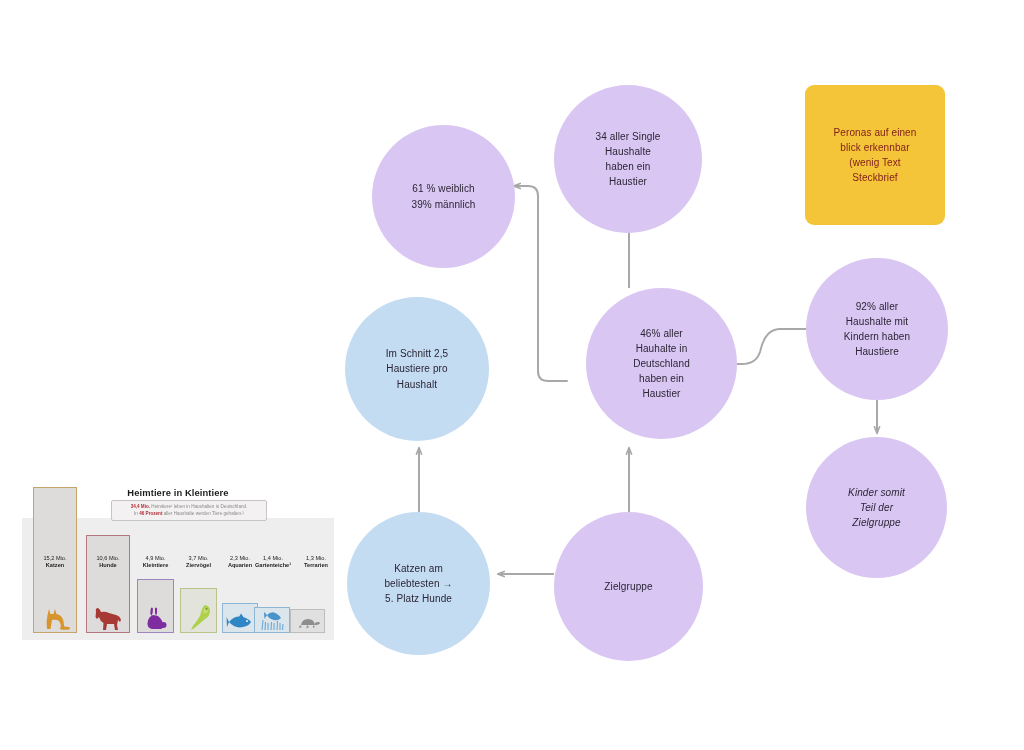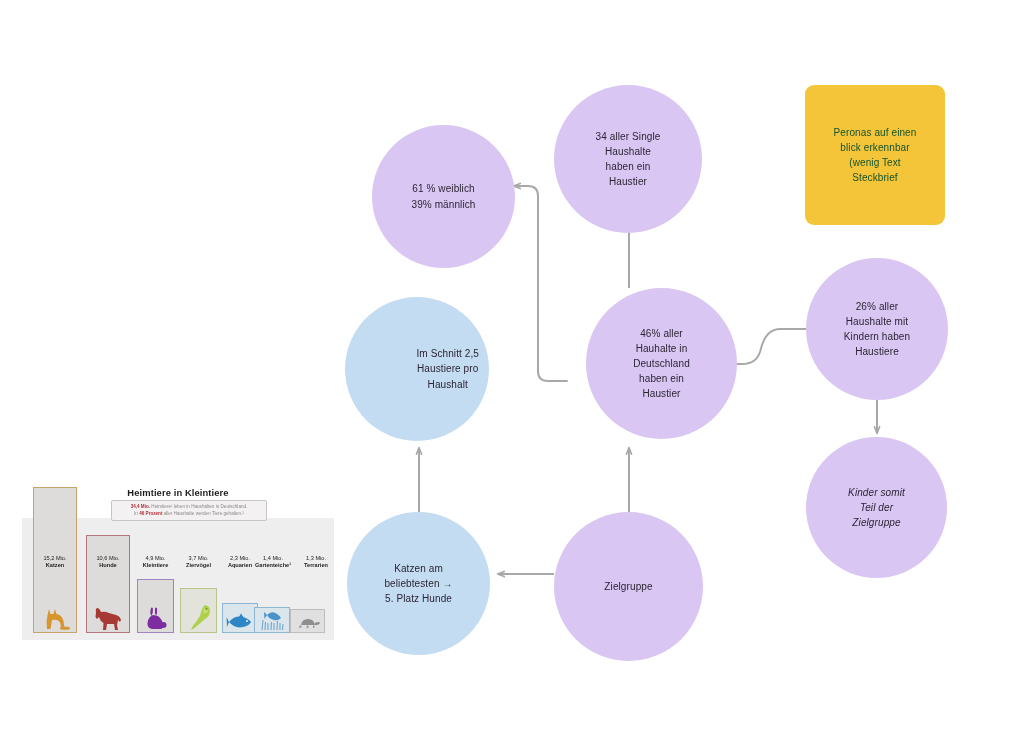--- a/index.html
+++ b/index.html
@@ -52,21 +52,21 @@
     white-space: pre-line;
     padding: 0 10px;
   }
   .circle { border-radius: 50%; }
   .purple { background: #d9c6f2; }
   .blue   { background: #c3dcf2; }
   .card {
     background: #f4c538;
     border-radius: 9px;
   }
-  .card .node-text { color: #14532d; }
+  .card .node-text { color: #7f1d1d; }
 
   
   #infographic {
     position: absolute;
     left: 22px;
     top: 483px;
     width: 312px;
     height: 157px;
     background: #ffffff;
   }
@@ -175,35 +175,35 @@
   </div>
 
   <div class="node card" style="left:805px; top:85px; width:140px; height:140px;">
     <span class="node-text">Peronas auf einen
 blick erkennbar
 (wenig Text
 Steckbrief</span>
   </div>
 
   <div class="node circle purple" style="left:806px; top:258px; width:142px; height:142px;">
-    <span class="node-text">26% aller
+    <span class="node-text">92% aller
 Haushalte mit
 Kindern haben
 Haustiere</span>
   </div>
 
   <div class="node circle purple" style="left:586px; top:288px; width:151px; height:151px;">
     <span class="node-text">46% aller
 Hauhalte in
 Deutschland
 haben ein
 Haustier</span>
   </div>
 
-  <div class="node circle blue" style="left:345px; top:297px; width:144px; height:144px;justify-content:flex-end;">
+  <div class="node circle blue" style="left:345px; top:297px; width:144px; height:144px;">
     <span class="node-text">Im Schnitt 2,5
 Haustiere pro
 Haushalt</span>
   </div>
 
   <div class="node circle purple" style="left:806px; top:437px; width:141px; height:141px;font-style:italic;">
     <span class="node-text">Kinder somit
 Teil der
 Zielgruppe</span>
   </div>

